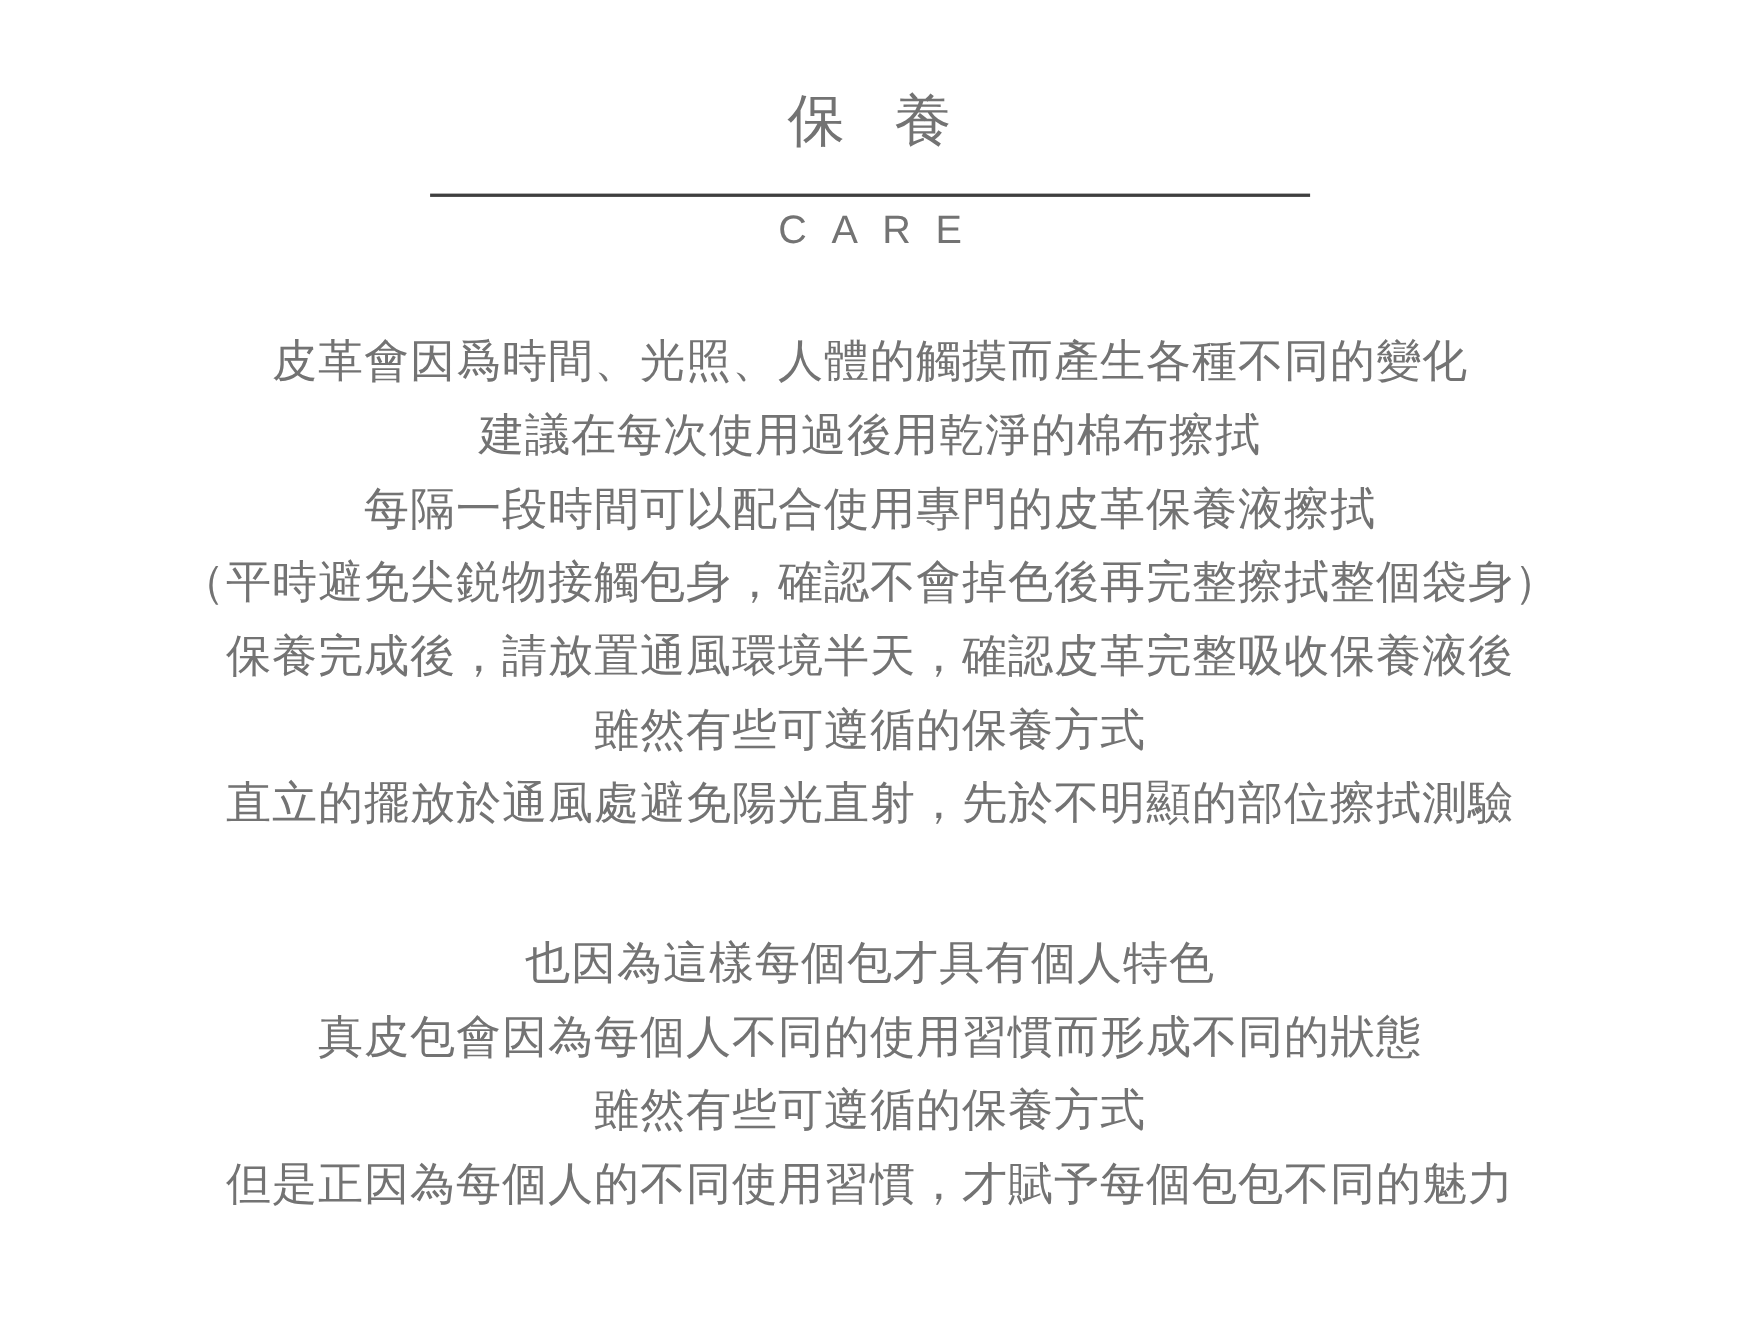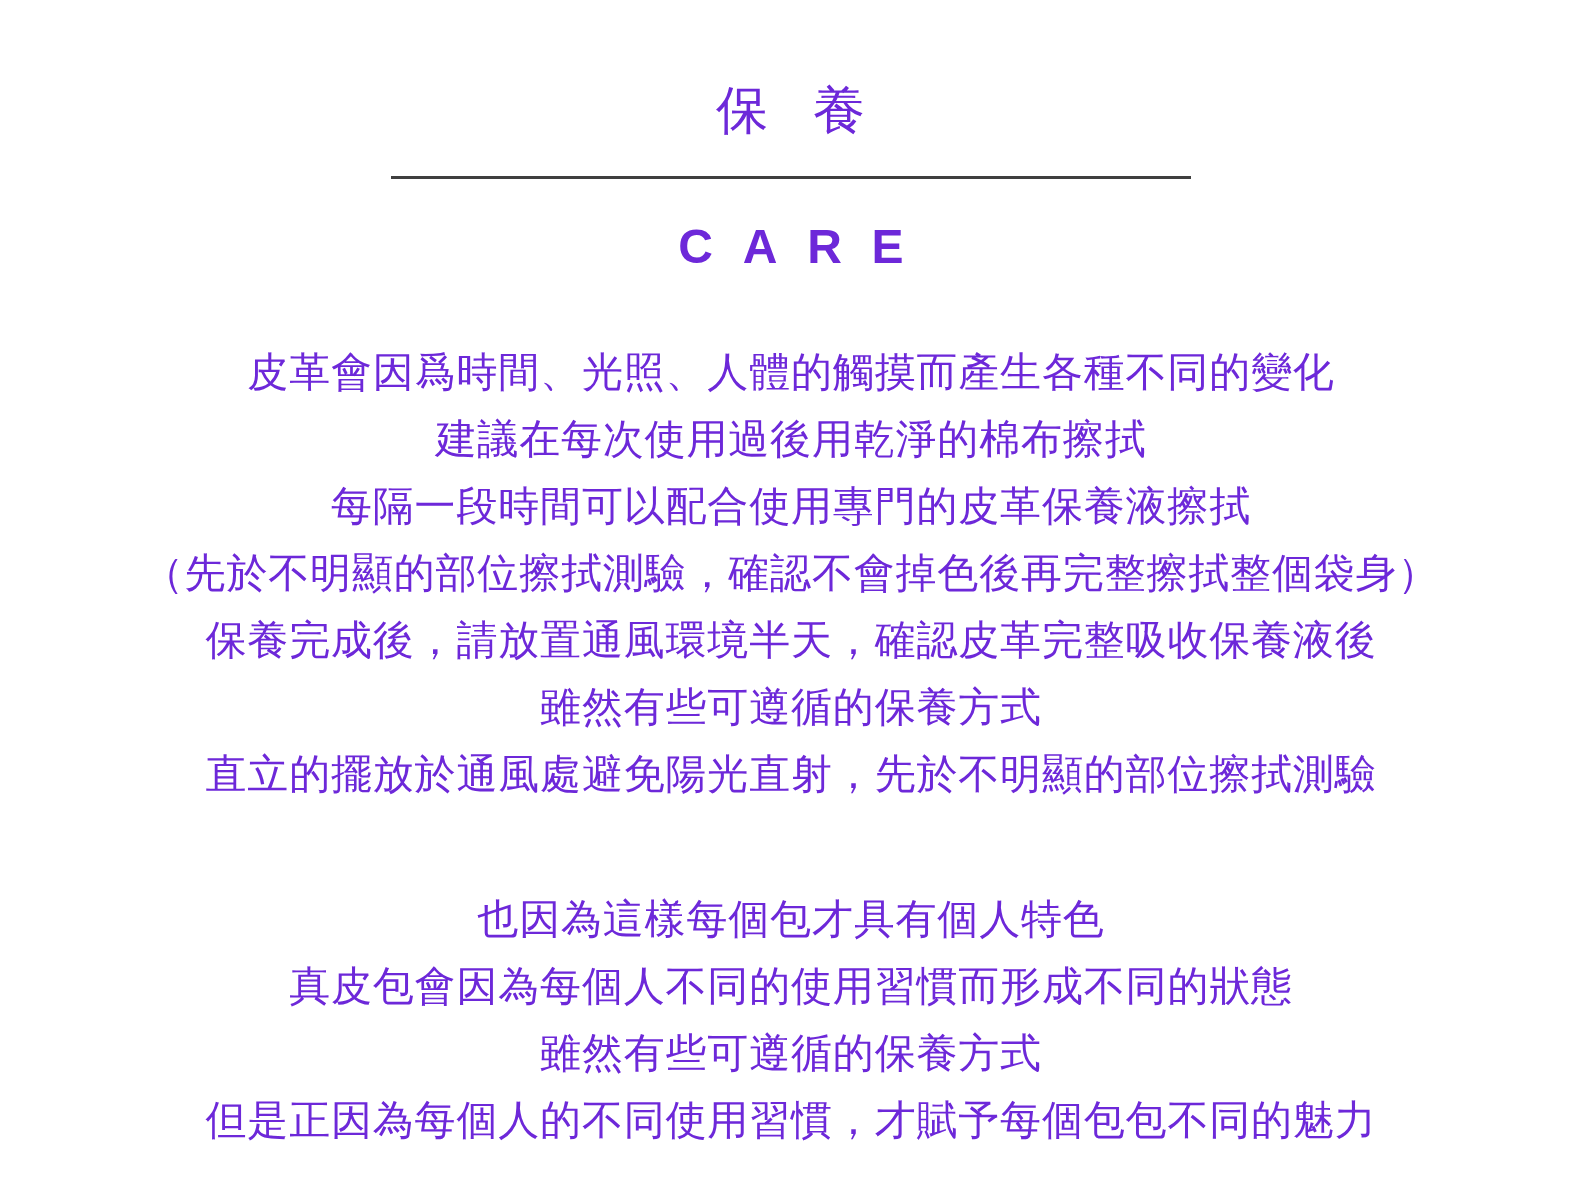--- a/index.html
+++ b/index.html
@@ -8,40 +8,40 @@
     height: 1200px;
     background: #ffffff;
     overflow: hidden;
     font-family: "Liberation Sans", "DejaVu Sans", sans-serif;
   }
   .page {
     width: 1582px;
     height: 1200px;
     padding-top: 84px;
     text-align: center;
-    color: #6d28d9;
+    color: #737373;
   }
   .title-zh {
     font-size: 52px;
     line-height: 1;
     font-weight: 500;
     word-spacing: 0.55em;
     letter-spacing: 0.02em;
   }
   .title-divider {
     width: 800px;
     height: 3px;
     background: #3f3f3f;
     margin: 40px auto 0 auto;
   }
   .title-en {
-    margin-top: 44px;
-    font-size: 48px;
+    margin-top: 12px;
+    font-size: 36px;
     line-height: 1;
-    font-weight: 700;
+    font-weight: 400;
     letter-spacing: 0.62em;
     padding-left: 0.62em; 
   }
   .para {
     font-size: 41px;
     line-height: 67px;
     font-weight: 500;
     letter-spacing: 0.02em;
   }
   .para-instructions { margin-top: 68px; }
@@ -56,21 +56,21 @@
   <h1 class="title-zh">保 養</h1>
 
   <div class="title-divider"></div>
 
   <h2 class="title-en">CARE</h2>
 
   <div class="para para-instructions">
     <div class="line">皮革會因爲時間、光照、人體的觸摸而產生各種不同的變化</div>
     <div class="line">建議在每次使用過後用乾淨的棉布擦拭</div>
     <div class="line">每隔一段時間可以配合使用專門的皮革保養液擦拭</div>
-    <div class="line">（先於不明顯的部位擦拭測驗，確認不會掉色後再完整擦拭整個袋身）</div>
+    <div class="line">（平時避免尖鋭物接觸包身，確認不會掉色後再完整擦拭整個袋身）</div>
     <div class="line">保養完成後，請放置通風環境半天，確認皮革完整吸收保養液後</div>
     <div class="line">雖然有些可遵循的保養方式</div>
     <div class="line">直立的擺放於通風處避免陽光直射，先於不明顯的部位擦拭測驗</div>
   </div>
 
   <div class="para para-philosophy">
     <div class="line">也因為這樣每個包才具有個人特色</div>
     <div class="line">真皮包會因為每個人不同的使用習慣而形成不同的狀態</div>
     <div class="line">雖然有些可遵循的保養方式</div>
     <div class="line">但是正因為每個人的不同使用習慣，才賦予每個包包不同的魅力</div>

